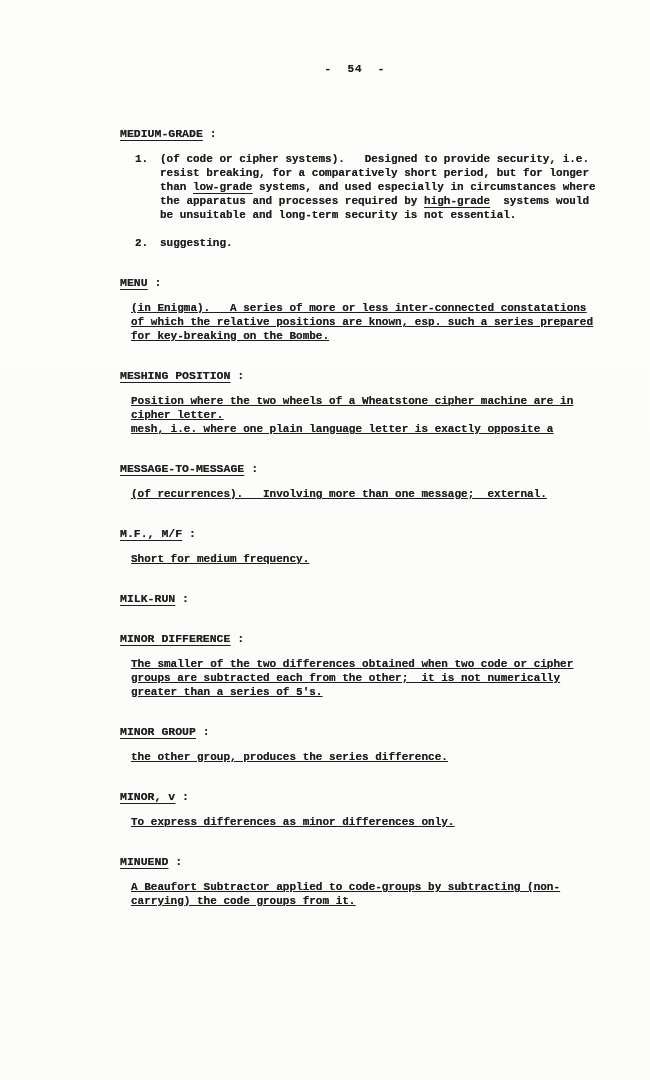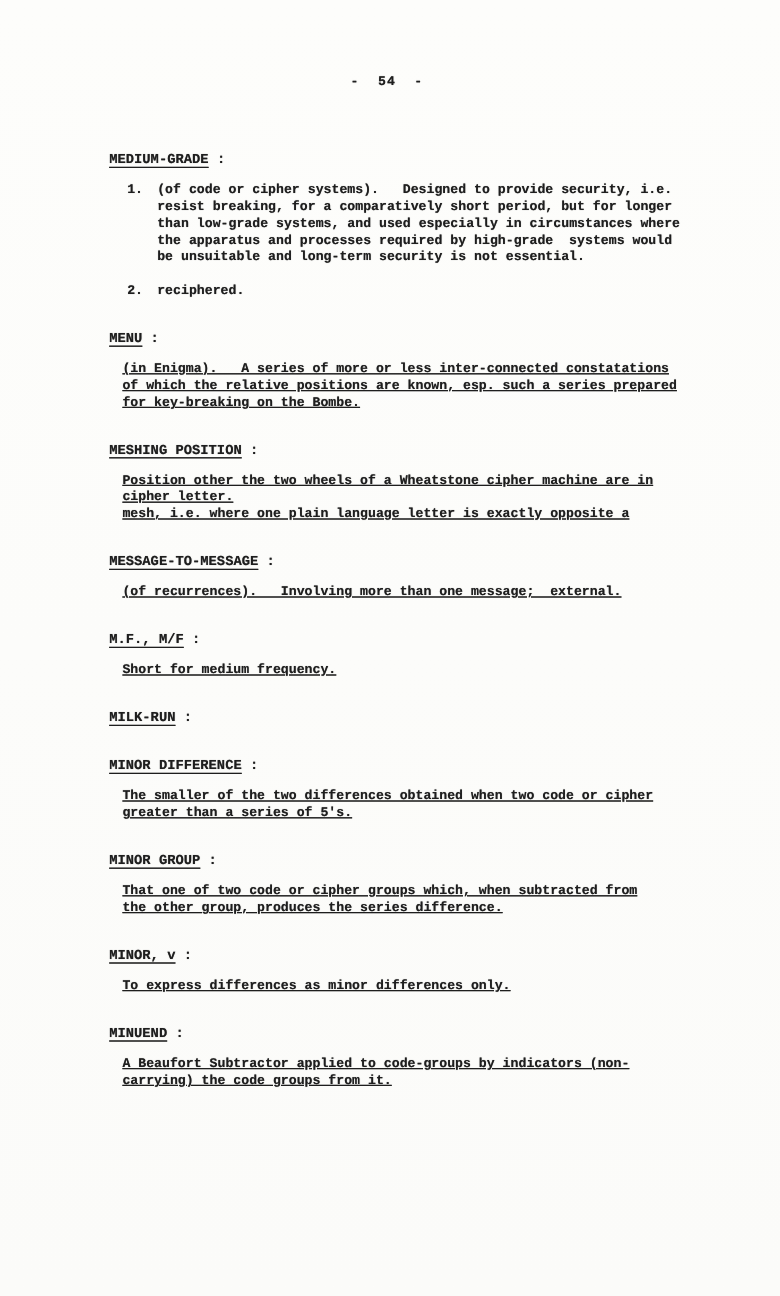--- a/index.html
+++ b/index.html
@@ -11,40 +11,39 @@
     height: 1080px;
     background: #fcfcfa;
     overflow: hidden;
     font-family: "Liberation Mono", "DejaVu Sans Mono", monospace;
     color: #1e1e1e;
   }
   .page {
     box-sizing: border-box;
     width: 650px;
     height: 1080px;
-    padding: 62px 60px 0 55px;
+    padding: 62px 60px 0 120px;
     background: linear-gradient(180deg, #fdfdfb 0%, #fbfbf9 100%);
   }
   .scan-text {
     font-size: 11px;
     line-height: 14px;
     font-weight: bold;
     text-shadow: 0 0 0.6px rgba(40,40,40,0.75);
   }
   .header {
     text-align: center;
     line-height: 14px;
   }
   .header span {
     white-space: pre;
     letter-spacing: 1px;
   }
   .glossary {
     margin-top: 51px;
-    margin-left: 36px;
   }
   .entry + .entry {
     margin-top: 26px;
   }
   .term-line {
     font-size: 11.5px;
     margin-bottom: 11px;
     white-space: pre;
   }
   .term {
@@ -67,66 +66,67 @@
     display: flex;
   }
   .num {
     width: 25px;
     flex: none;
   }
   .line {
     white-space: pre;
   }
   .useg {
+    text-decoration: underline;
     text-underline-offset: 2.5px;
     text-decoration-thickness: 1.1px;
   }
 </style>
 </head>
 <body>
 
 <div class="page scan-text">
   <div class="header">
     <span>-  54  -</span>
   </div>
   <div class="glossary">
       <div class="entry">
         <div class="term-line"><span class="term">MEDIUM-GRADE</span><span class="term-suffix"> :</span></div>
         <div class="block numbered"><span class="num">1.</span><div class="lines"><div class="line"><span class="seg">(of code or cipher systems).   Designed to provide security, i.e.</span></div><div class="line"><span class="seg">resist breaking, for a comparatively short period, but for longer</span></div><div class="line"><span class="seg">than </span><span class="useg">low-grade</span><span class="seg"> systems, and used especially in circumstances where</span></div><div class="line"><span class="seg">the apparatus and processes required by </span><span class="useg">high-grade</span><span class="seg">  systems would</span></div><div class="line"><span class="seg">be unsuitable and long-term security is not essential.</span></div></div></div>
-        <div class="block numbered"><span class="num">2.</span><div class="lines"><div class="line"><span class="seg">reciphered.</span></div></div></div>
+        <div class="block numbered"><span class="num">2.</span><div class="lines"><div class="line"><span class="seg">suggesting.</span></div></div></div>
       </div>
       <div class="entry">
         <div class="term-line"><span class="term">MENU</span><span class="term-suffix"> :</span></div>
         <div class="block plain"><div class="lines"><div class="line"><span class="seg">(in Enigma).   A series of more or less inter-connected constatations</span></div><div class="line"><span class="seg">of which the relative positions are known, esp. such a series prepared</span></div><div class="line"><span class="seg">for key-breaking on the Bombe.</span></div></div></div>
       </div>
       <div class="entry">
         <div class="term-line"><span class="term">MESHING POSITION</span><span class="term-suffix"> :</span></div>
-        <div class="block plain"><div class="lines"><div class="line"><span class="seg">Position other the two wheels of a Wheatstone cipher machine are in</span></div><div class="line"><span class="seg">cipher letter.</span></div><div class="line"><span class="seg">mesh, i.e. where one plain language letter is exactly opposite a</span></div></div></div>
+        <div class="block plain"><div class="lines"><div class="line"><span class="seg">Position where the two wheels of a Wheatstone cipher machine are in</span></div><div class="line"><span class="seg">cipher letter.</span></div><div class="line"><span class="seg">mesh, i.e. where one plain language letter is exactly opposite a</span></div></div></div>
       </div>
       <div class="entry">
         <div class="term-line"><span class="term">MESSAGE-TO-MESSAGE</span><span class="term-suffix"> :</span></div>
         <div class="block plain"><div class="lines"><div class="line"><span class="seg">(of recurrences).   Involving more than one message;  external.</span></div></div></div>
       </div>
       <div class="entry">
         <div class="term-line"><span class="term">M.F., M/F</span><span class="term-suffix"> :</span></div>
         <div class="block plain"><div class="lines"><div class="line"><span class="seg">Short for medium frequency.</span></div></div></div>
       </div>
       <div class="entry">
         <div class="term-line"><span class="term">MILK-RUN</span><span class="term-suffix"> :</span></div>
       </div>
       <div class="entry">
         <div class="term-line"><span class="term">MINOR DIFFERENCE</span><span class="term-suffix"> :</span></div>
-        <div class="block plain"><div class="lines"><div class="line"><span class="seg">The smaller of the two differences obtained when two code or cipher</span></div><div class="line"><span class="seg">greater than a series of 5's.</span></div></div></div>
+        <div class="block plain"><div class="lines"><div class="line"><span class="seg">The smaller of the two differences obtained when two code or cipher</span></div><div class="line"><span class="seg">groups are subtracted each from the other;  it is not numerically</span></div><div class="line"><span class="seg">greater than a series of 5's.</span></div></div></div>
       </div>
       <div class="entry">
         <div class="term-line"><span class="term">MINOR GROUP</span><span class="term-suffix"> :</span></div>
-        <div class="block plain"><div class="lines"><div class="line"><span class="seg">That one of two code or cipher groups which, when subtracted from</span></div><div class="line"><span class="seg">the other group, produces the series difference.</span></div></div></div>
+        <div class="block plain"><div class="lines"><div class="line"><span class="seg">the other group, produces the series difference.</span></div></div></div>
       </div>
       <div class="entry">
         <div class="term-line"><span class="term">MINOR, v</span><span class="term-suffix"> :</span></div>
         <div class="block plain"><div class="lines"><div class="line"><span class="seg">To express differences as minor differences only.</span></div></div></div>
       </div>
       <div class="entry">
         <div class="term-line"><span class="term">MINUEND</span><span class="term-suffix"> :</span></div>
-        <div class="block plain"><div class="lines"><div class="line"><span class="seg">A Beaufort Subtractor applied to code-groups by indicators (non-</span></div><div class="line"><span class="seg">carrying) the code groups from it.</span></div></div></div>
+        <div class="block plain"><div class="lines"><div class="line"><span class="seg">A Beaufort Subtractor applied to code-groups by subtracting (non-</span></div><div class="line"><span class="seg">carrying) the code groups from it.</span></div></div></div>
       </div>
     </div>
 </div>
 
 </body></html>

